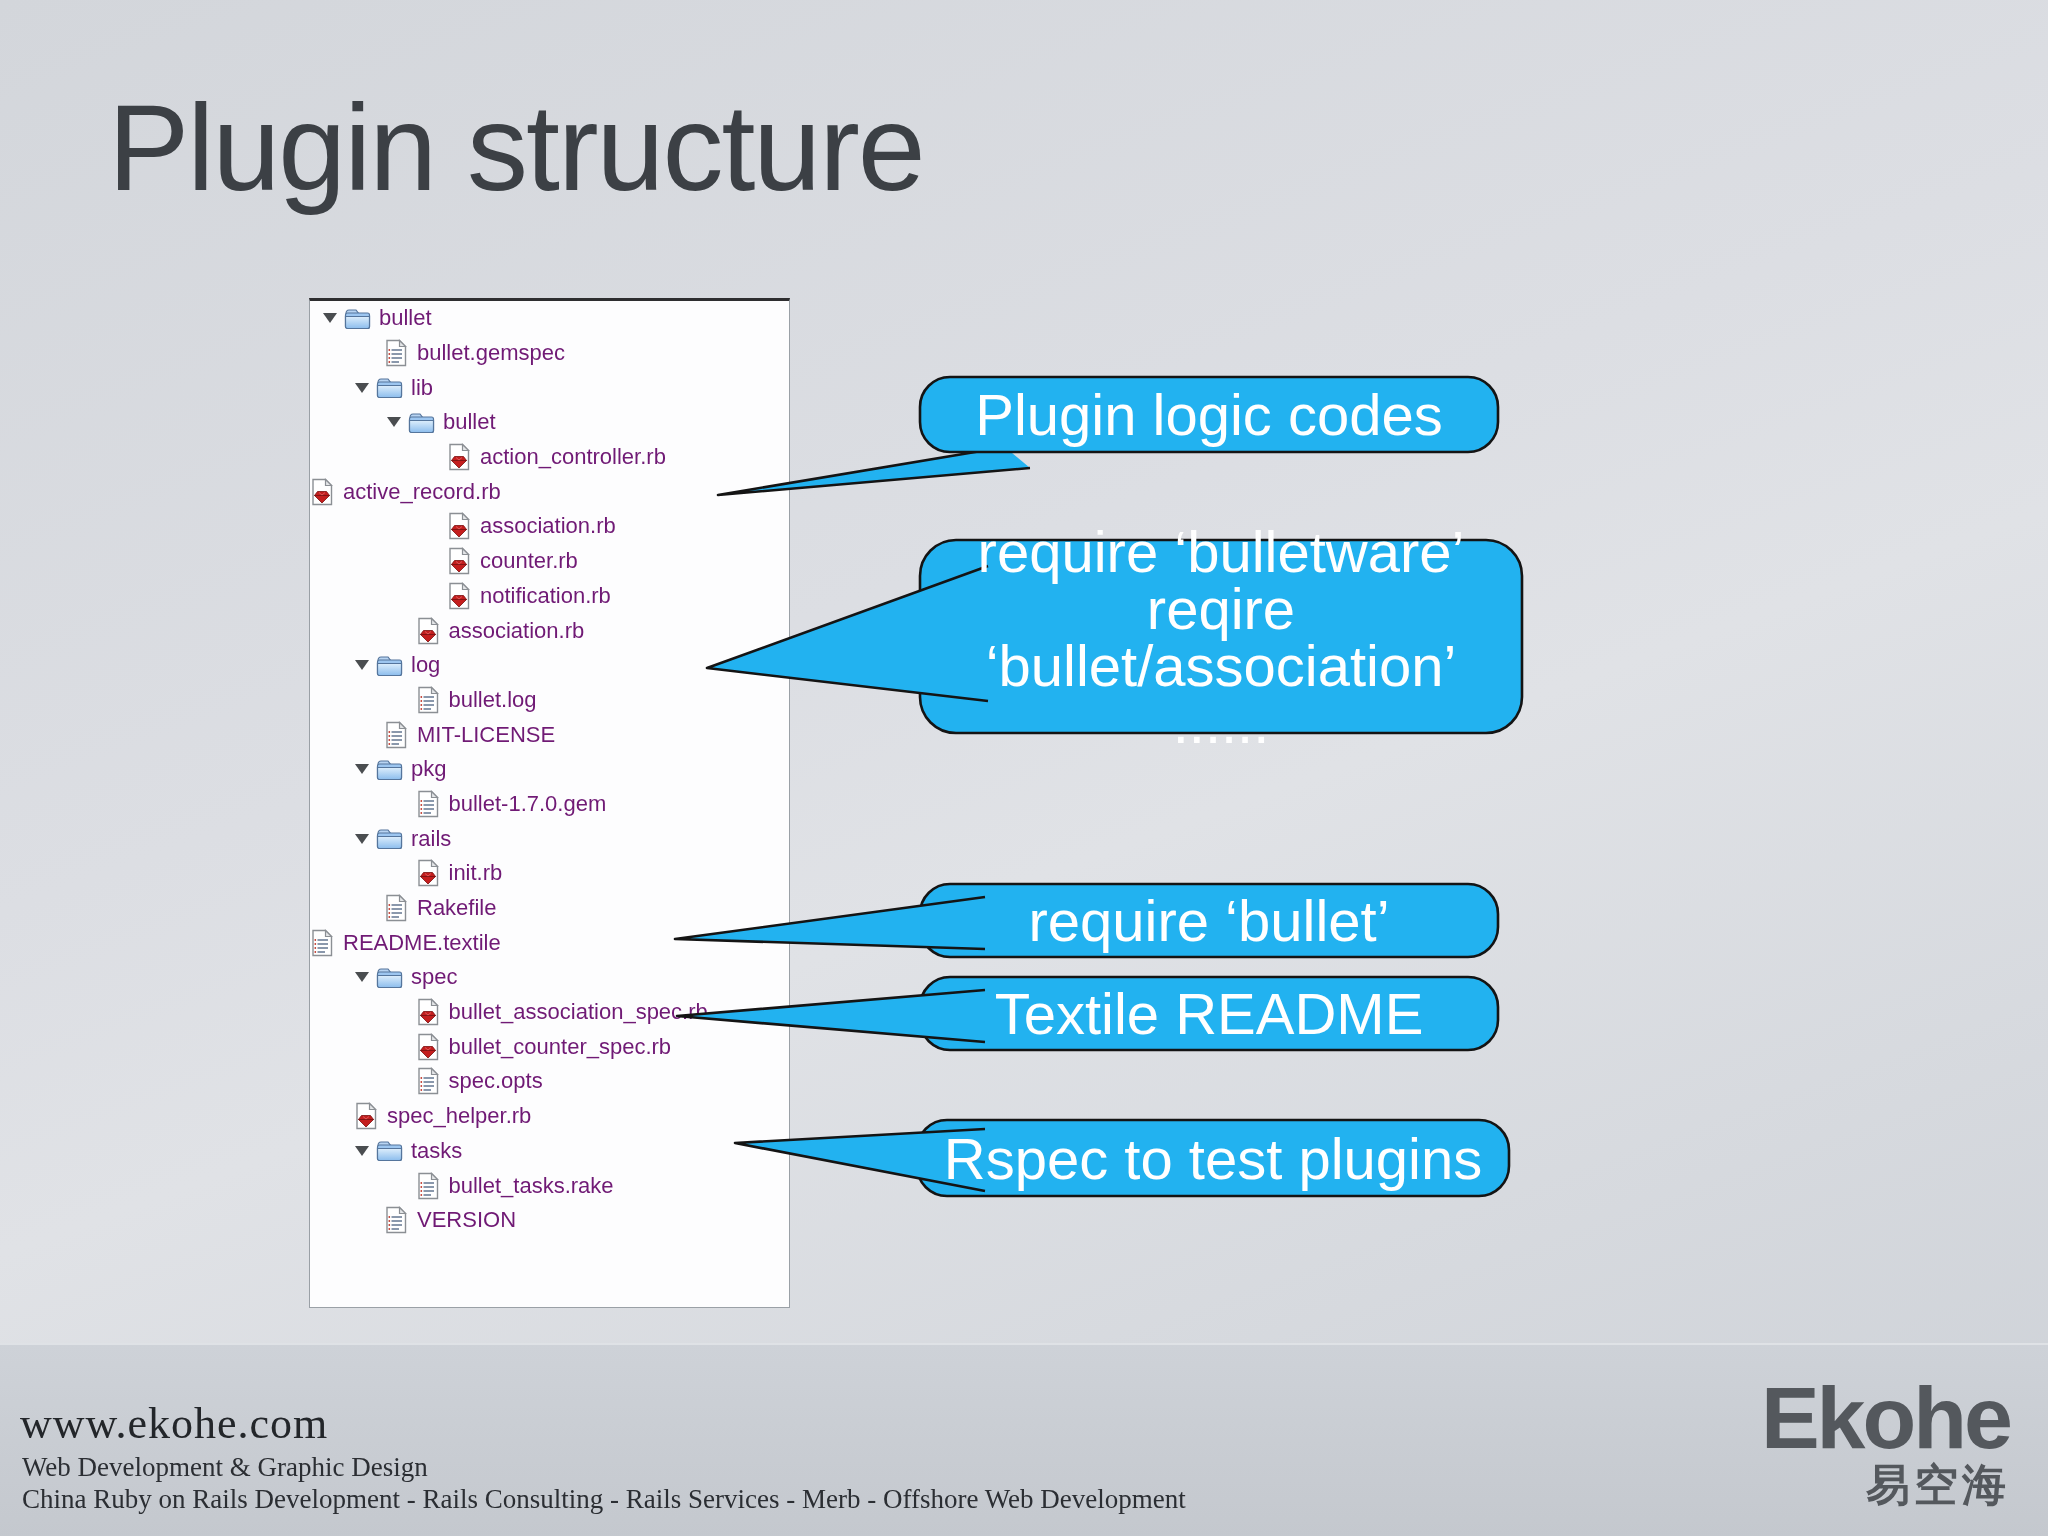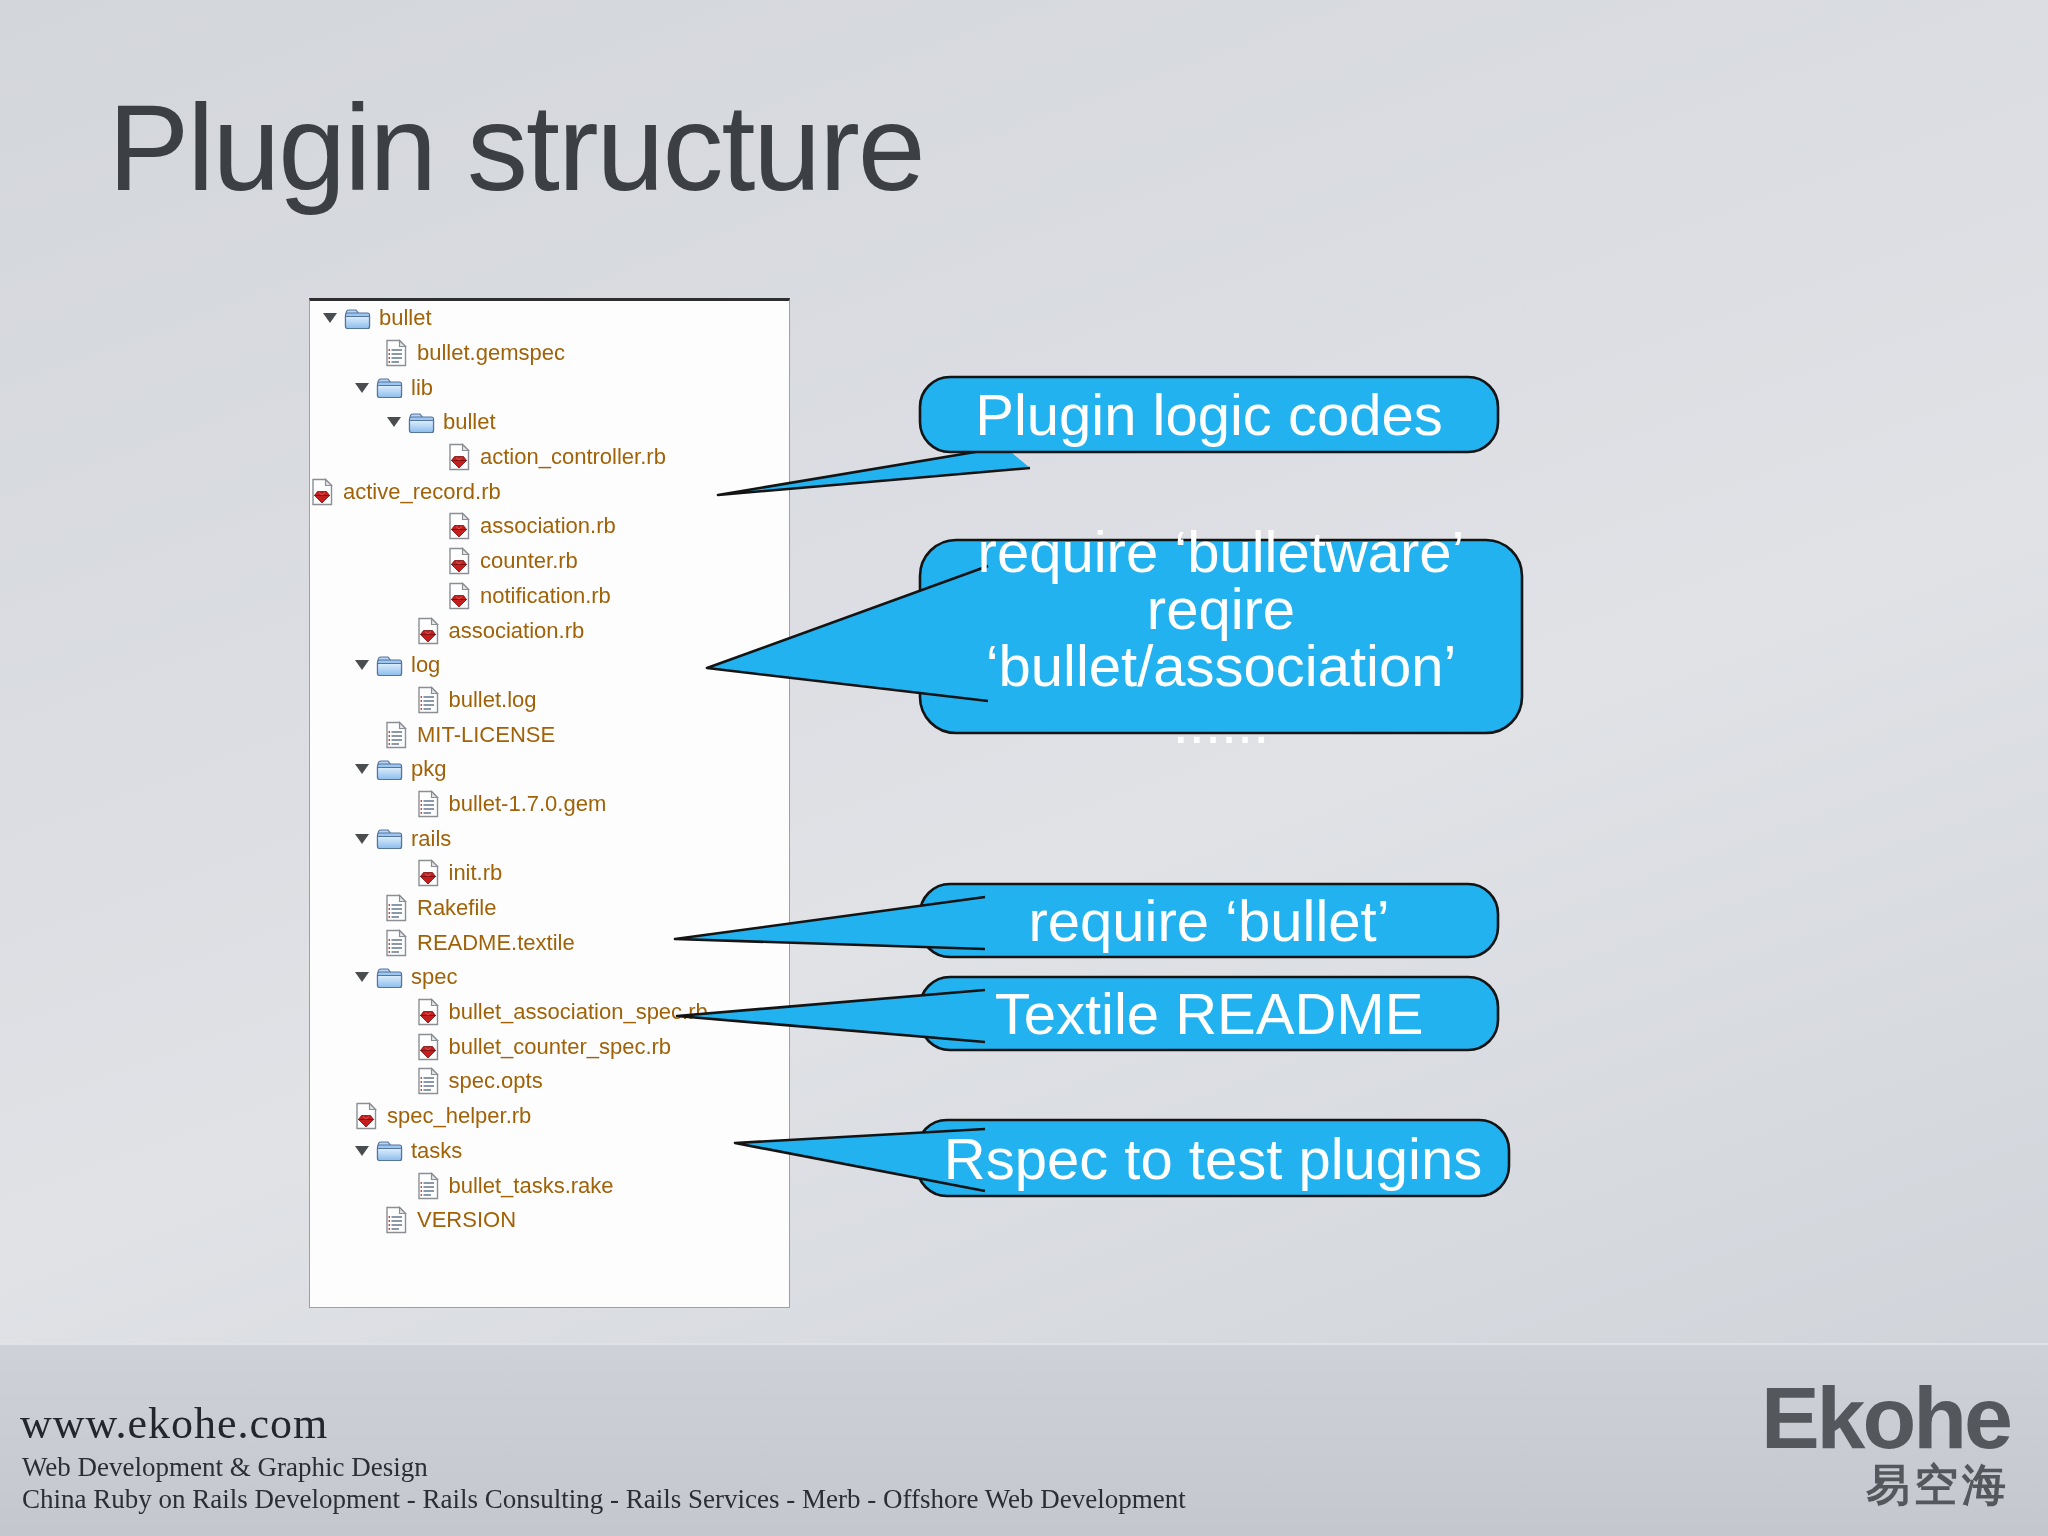--- a/index.html
+++ b/index.html
@@ -17,21 +17,21 @@
   .tree-panel{
     position:absolute;left:309px;top:298px;width:481px;height:1010px;
     background:#fdfdfe;
     border:1px solid #9aa0a6;border-top:3px solid #2e2e30;
     box-sizing:border-box;
   }
   .tree-row{height:34.7px;display:flex;align-items:center;box-sizing:border-box;}
   .tree-row .tri{width:16px;height:12px;flex:0 0 16px;margin-right:6px;}
   .tree-row .fold{width:27px;height:23px;flex:0 0 27px;margin-right:8px;}
   .tree-row .page{width:24px;height:28px;flex:0 0 24px;margin-right:9px;}
-  .tree-row .lbl{font-size:22px;color:#a16207;white-space:nowrap;}
+  .tree-row .lbl{font-size:22px;color:#701a75;white-space:nowrap;}
   
   .callout-svg{position:absolute;left:0;top:0;width:2048px;height:1536px;z-index:2;pointer-events:none;}
   .callout-text{
     position:absolute;z-index:3;display:flex;flex-direction:column;
     align-items:center;justify-content:center;text-align:center;
     color:#ffffff;font-size:58px;line-height:57px;pointer-events:none;
   }
   
   .footer-band{
     position:absolute;left:0;top:1343px;width:2048px;height:193px;
@@ -222,21 +222,21 @@
           <use href="#sym-ruby"></use>
         </svg>
         <span class="lbl">init.rb</span>
       </div>
       <div class="tree-row" style="padding-left: 74px;">
         <svg class="page">
           <use href="#sym-doc"></use>
         </svg>
         <span class="lbl">Rakefile</span>
       </div>
-      <div class="tree-row" style="padding-left: 74px;">
+      <div class="tree-row" style="">
         <svg class="page">
           <use href="#sym-doc"></use>
         </svg>
         <span class="lbl">README.textile</span>
       </div>
       <div class="tree-row" style="padding-left: 44px;">
         <svg class="tri">
           <use href="#sym-triangle"></use>
         </svg>
         <svg class="fold">

